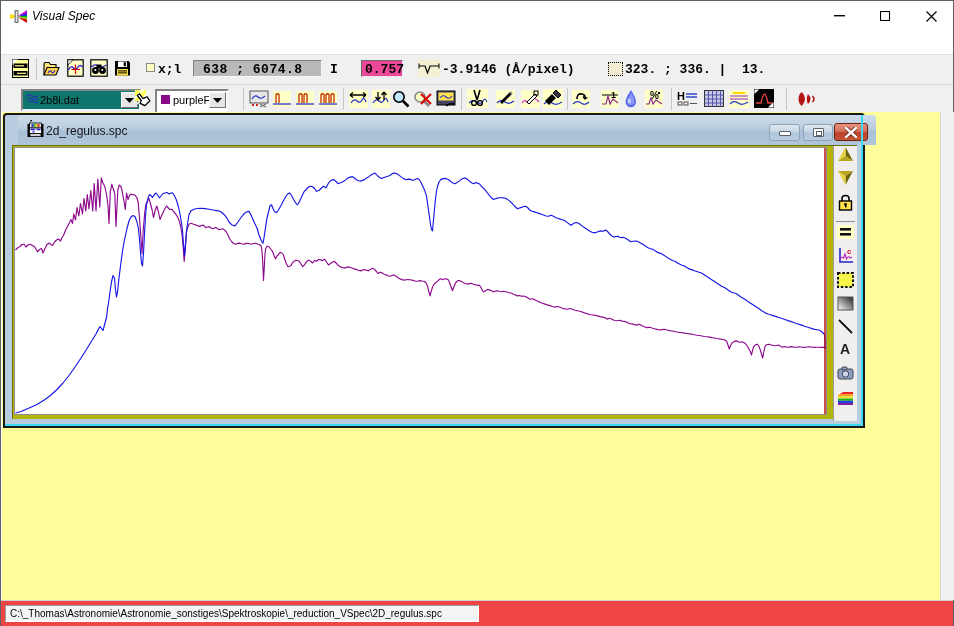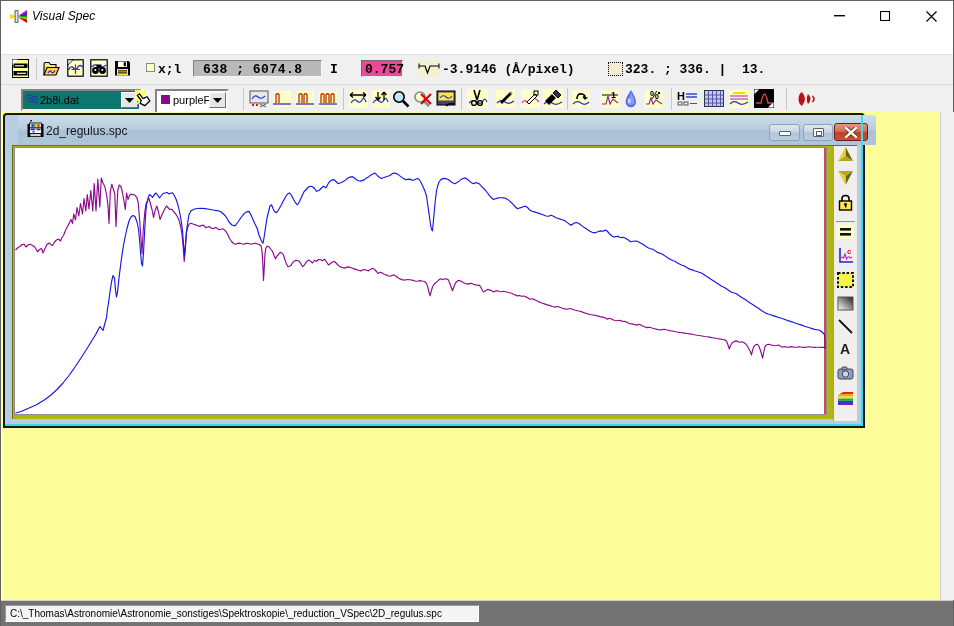--- a/index.html
+++ b/index.html
@@ -24,21 +24,21 @@
  background:linear-gradient(#cddcea 0%,#bacddf 45%,#a9c0d6 55%,#b0c6da 100%);border-radius:3px 3px 0 0;margin-left:13px;}
 #ctext{position:absolute;left:28px;top:9px;font-size:12px;color:#14141c;}
 #cclient{position:absolute;left:7px;top:30px;width:845px;height:274px;
  background:#b4b40e;border-top:1px solid #6e6e06;border-left:1px solid #6e6e06;box-sizing:border-box;}
 #chart{position:absolute;left:1px;top:1px;width:813px;height:268px;
  background:#ffffff;border:1px solid #8e8e8e;box-sizing:border-box;}
 #vstrip{position:absolute;right:0;top:0;width:24px;height:275px;
  background:#f0efed;border-left:1px solid #9a9a9a;box-sizing:border-box;}
 #cyan{position:absolute;left:0;top:0;width:858px;height:311px;
  border-right:2px solid #3cd9f2;border-bottom:2px solid #3cd9f2;box-sizing:border-box;pointer-events:none;}
-#status{left:0;top:599px;width:952px;height:26px;background:#737373;border-top:1px solid #cfcfcf;box-sizing:border-box;}
+#status{left:0;top:599px;width:952px;height:26px;background:#ef4444;border-top:1px solid #cfcfcf;box-sizing:border-box;}
 #statusfield{position:absolute;left:4px;top:4px;width:474px;height:17px;background:#f4f4f4;
  border:1px solid;border-color:#9a9a9a #ffffff #ffffff #9a9a9a;box-sizing:border-box;
  font-size:10px;color:#000;padding:2px 0 0 4px;white-space:nowrap;overflow:hidden;}
 .ticon{position:absolute;}
 </style></head>
 <body>
 <div id="app">
 
 <div id="titlebar" class="abs"></div>
 <svg class="abs ticon" style="left:9px;top:9px" width="17" height="13" viewBox="0 0 17 13">

